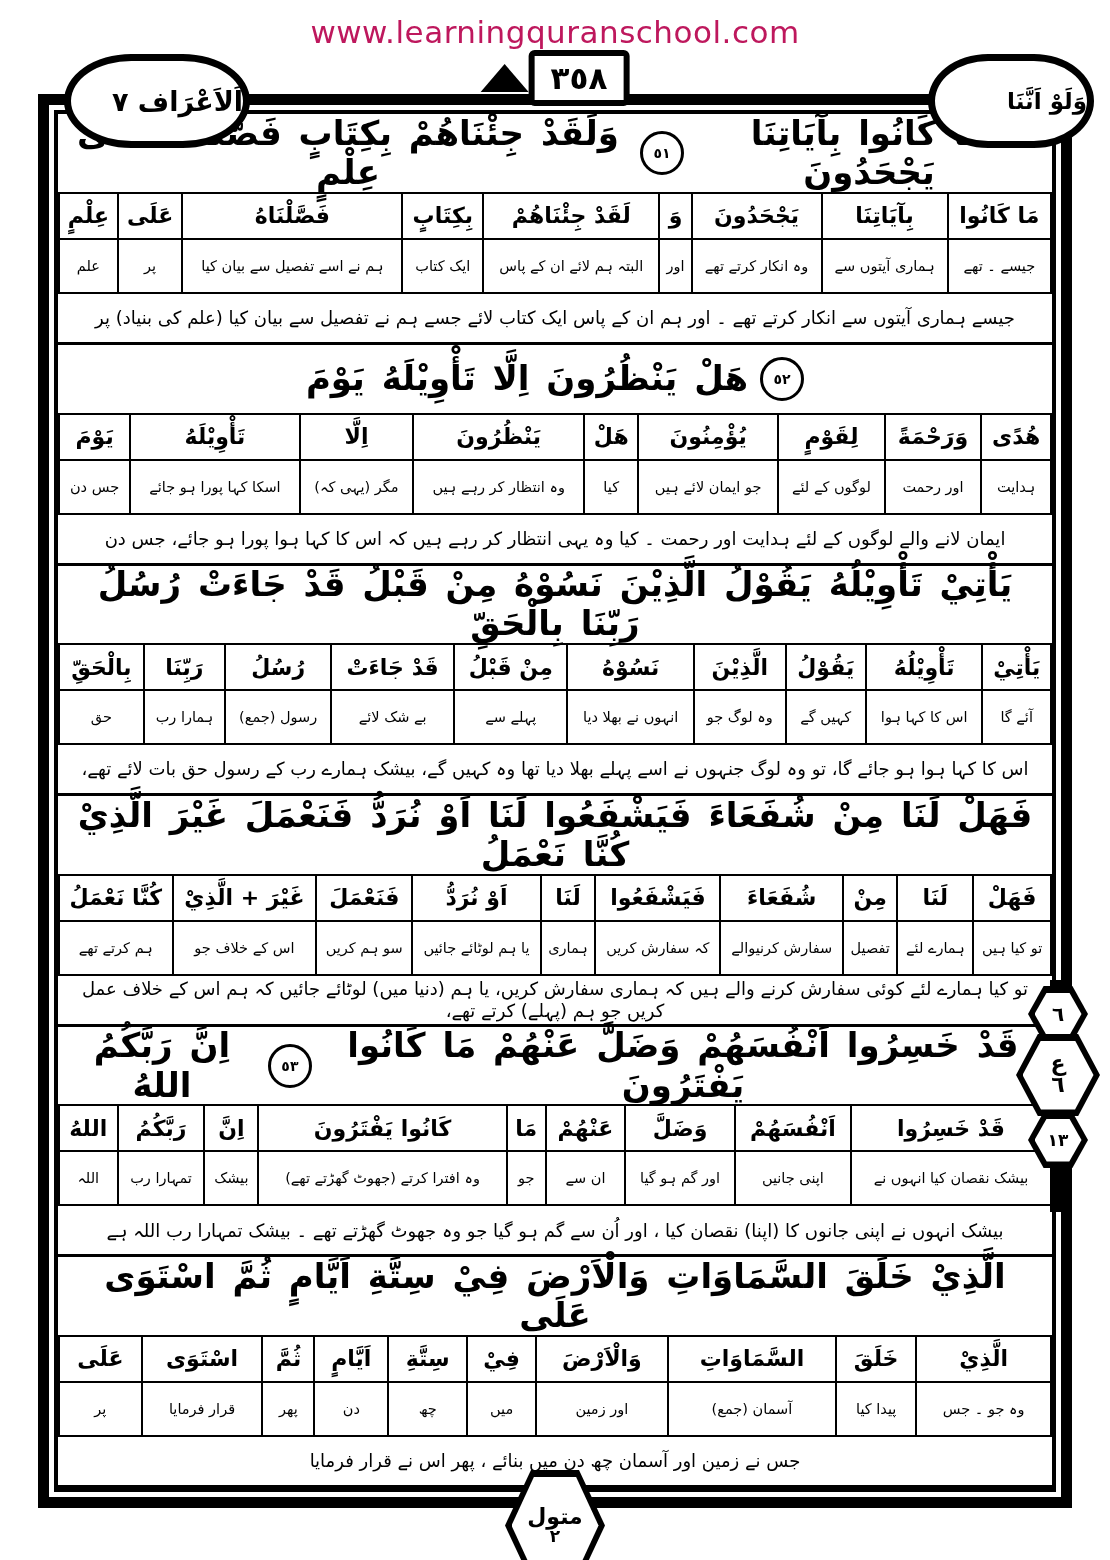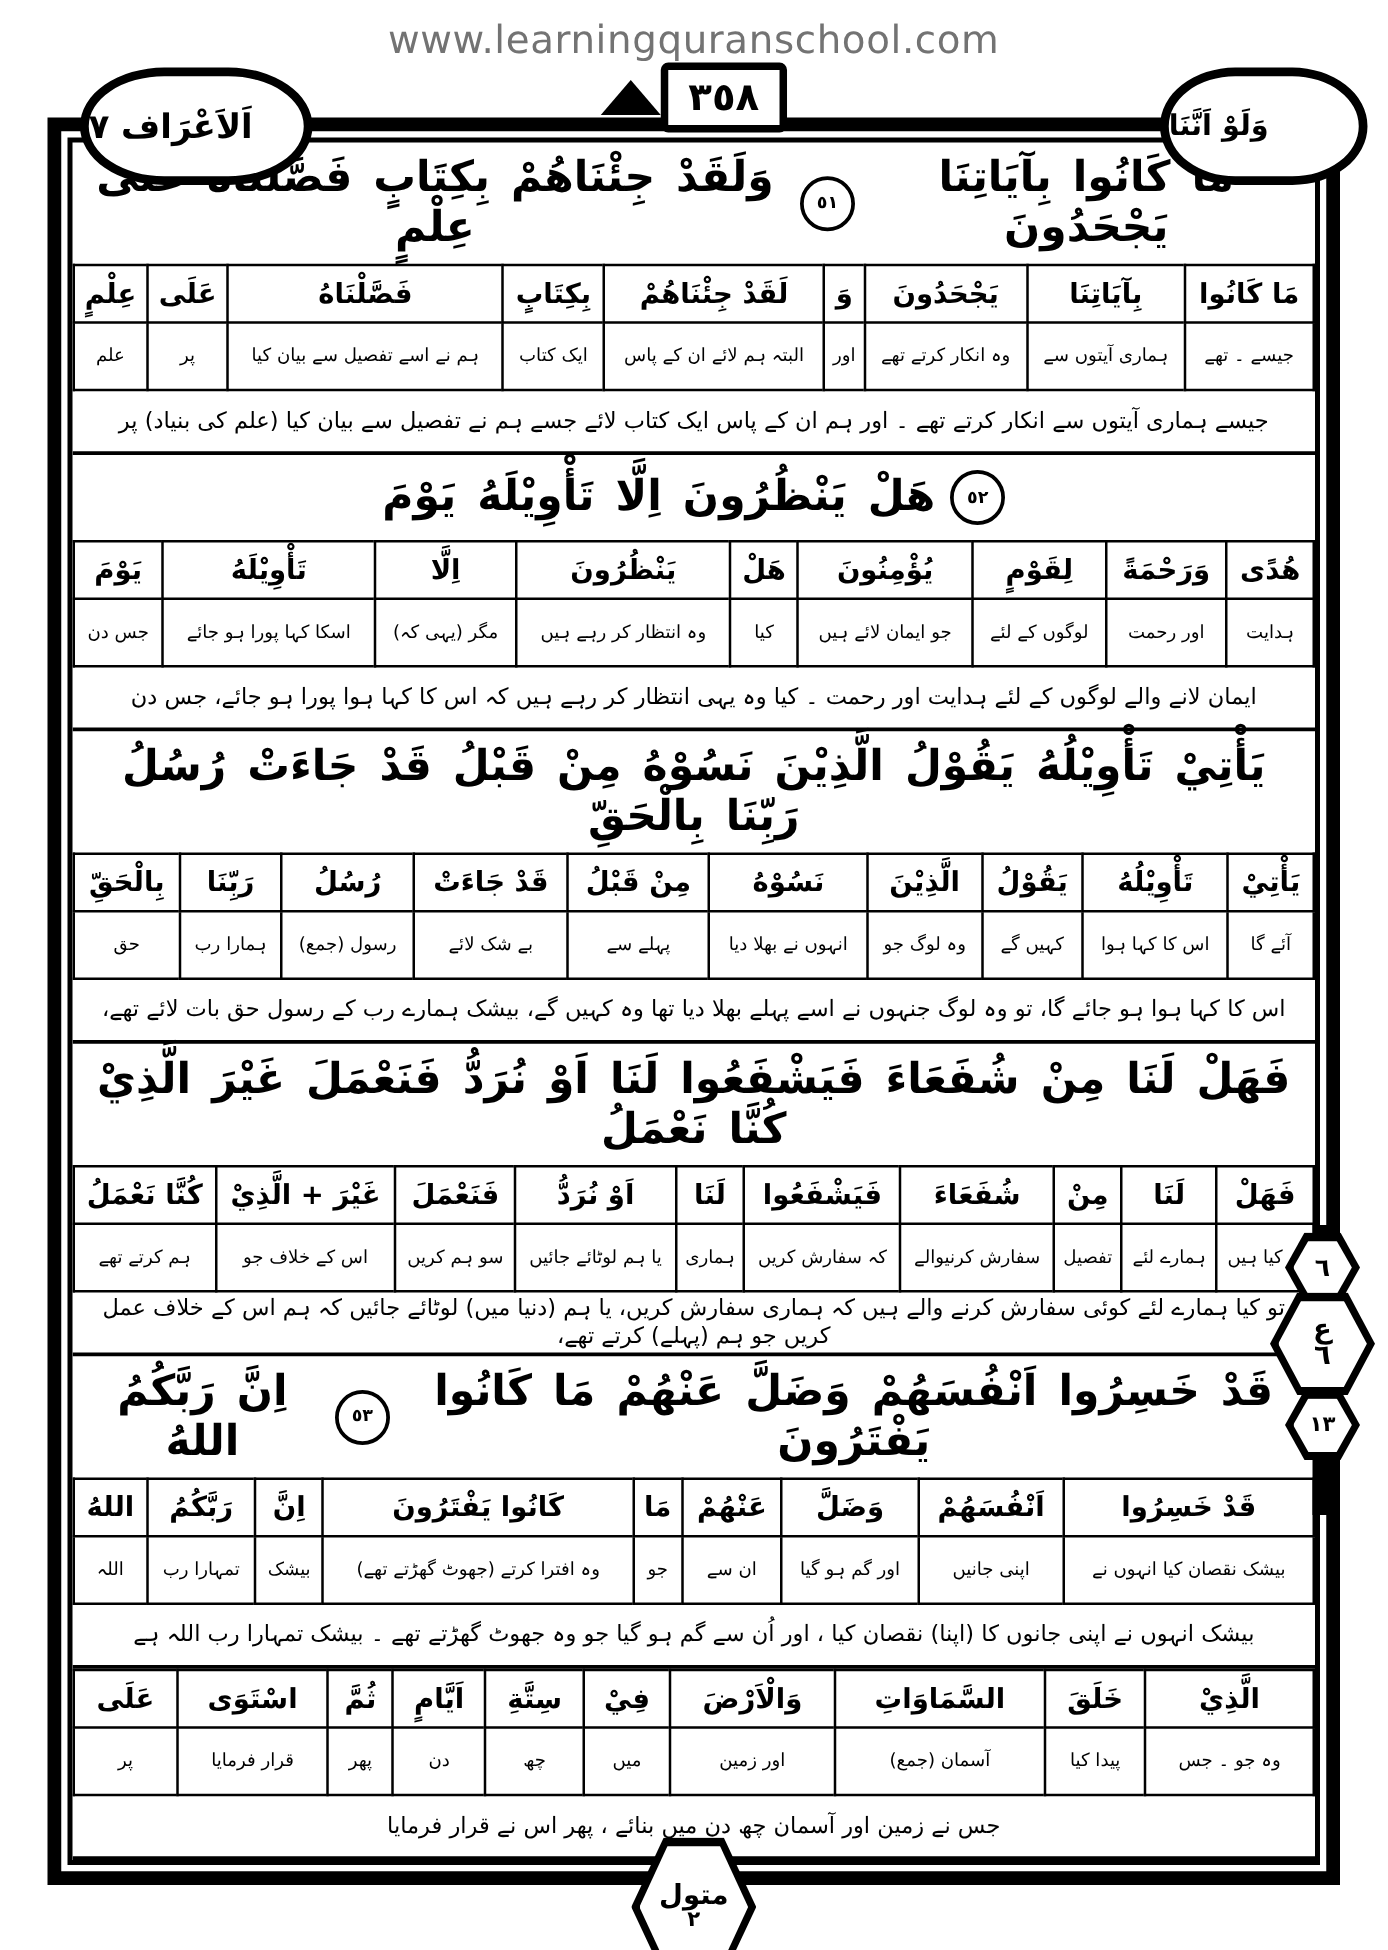--- a/index.html
+++ b/index.html
@@ -2,36 +2,36 @@
 <html lang="ur" dir="ltr"><head>
 <meta charset="utf-8">
 <style>
   html,body{margin:0;padding:0;}
   body{
     width:1110px;height:1560px;position:relative;background:#fff;color:#000;
     font-family:"DejaVu Sans",sans-serif;overflow:hidden;
   }
   .site-header{
     position:absolute;top:14px;left:0;width:100%;text-align:center;
-    font-size:31px;letter-spacing:.5px;color:#737373;
+    font-size:31px;letter-spacing:.5px;color:#be185d;
   }
   
   .frame{
     position:absolute;left:38px;top:94px;width:1034px;height:1414px;
     border:11px solid #000;box-sizing:border-box;padding:5px;background:#fff;
   }
   .frame-inner{
     width:100%;height:100%;border:4px solid #000;box-sizing:border-box;
     display:flex;flex-direction:column;direction:rtl;overflow:hidden;background:#fff;
   }
   
   .badge-blob{
     position:absolute;z-index:6;background:#fff;border:7px solid #000;
     border-radius:42% 42% 42% 42% / 58% 58% 58% 58%;
-    display:flex;align-items:center;justify-content:flex-end;
+    display:flex;align-items:center;justify-content:flex-start;
     font-weight:bold;direction:rtl;text-align:center;
   }
   .surah-badge{left:64px;top:54px;width:172px;height:80px;font-size:27px;}
   .juz-badge{left:928px;top:54px;width:152px;height:80px;font-size:23px;}
   .pagenum-wrap{position:absolute;left:50%;top:50px;transform:translateX(-50%);
     z-index:6;display:flex;flex-direction:row;align-items:center;}
   .pagenum-tri{width:0;height:0;border-left:24px solid transparent;
     border-right:24px solid transparent;border-bottom:28px solid #000;}
   .pagenum-box{background:#fff;border:6px solid #000;border-radius:6px;
     padding:2px 16px;font-size:31px;font-weight:bold;line-height:1.3;}
@@ -249,20 +249,23 @@
             <td class="ur-cell">ان سے</td>
             <td class="ur-cell">جو</td>
             <td class="ur-cell">وہ افترا کرتے (جھوٹ گھڑتے تھے)</td>
             <td class="ur-cell">بیشک</td>
             <td class="ur-cell">تمہارا رب</td>
             <td class="ur-cell">اللہ</td>
           </tr>
         </tbody>
       </table>
       <div class="translation">بیشک انہوں نے اپنی جانوں کا (اپنا) نقصان کیا ، اور اُن سے گم ہو گیا جو وہ جھوٹ گھڑتے تھے ۔ بیشک تمہارا رب اللہ ہے</div>
+      <div class="quran-line">
+        <span class="qtext">الَّذِيْ خَلَقَ السَّمَاوَاتِ وَالْاَرْضَ فِيْ سِتَّةِ اَيَّامٍ ثُمَّ اسْتَوَى عَلَى</span>
+      </div>
       <table class="word-table">
         <tbody>
           <tr>
             <td class="ar-cell">الَّذِيْ</td>
             <td class="ar-cell">خَلَقَ</td>
             <td class="ar-cell">السَّمَاوَاتِ</td>
             <td class="ar-cell">وَالْاَرْضَ</td>
             <td class="ar-cell">فِيْ</td>
             <td class="ar-cell">سِتَّةِ</td>
             <td class="ar-cell">اَيَّامٍ</td>

